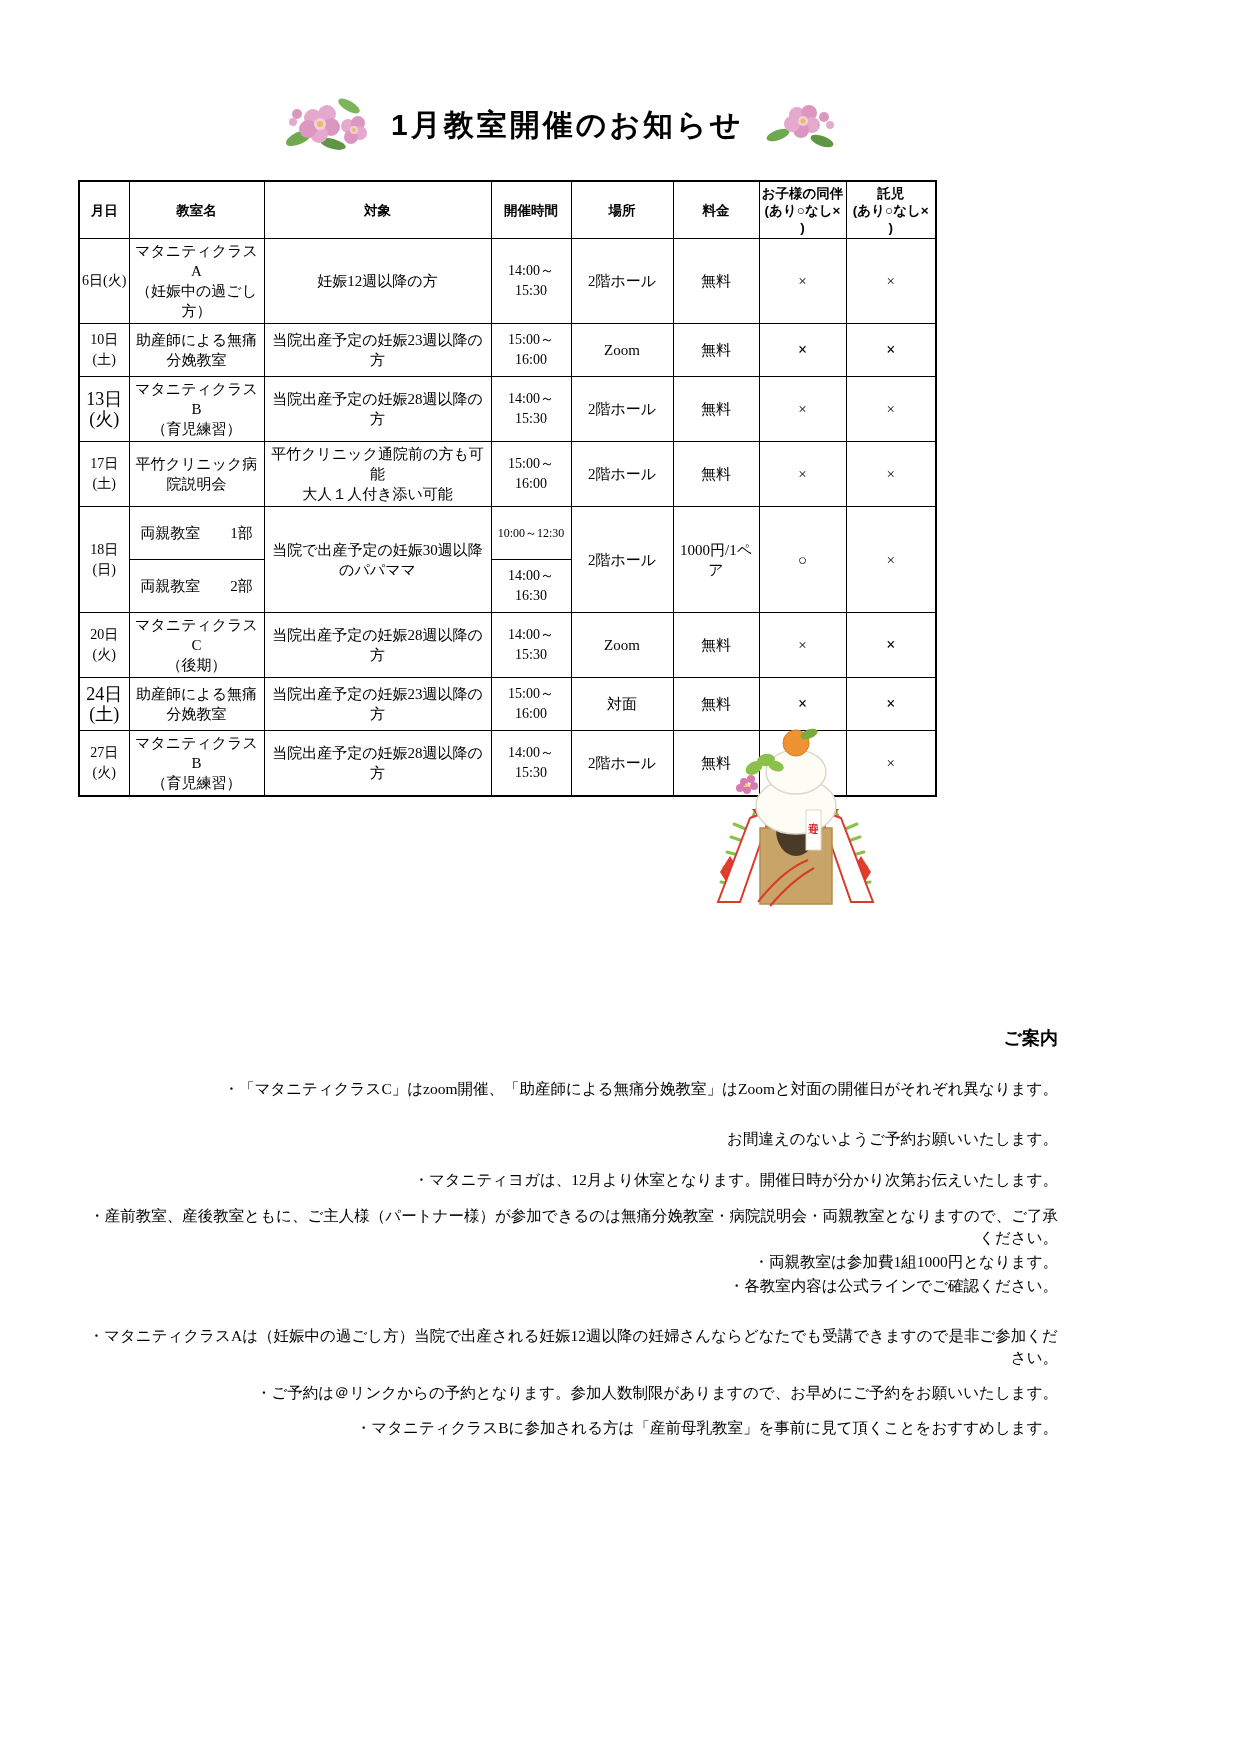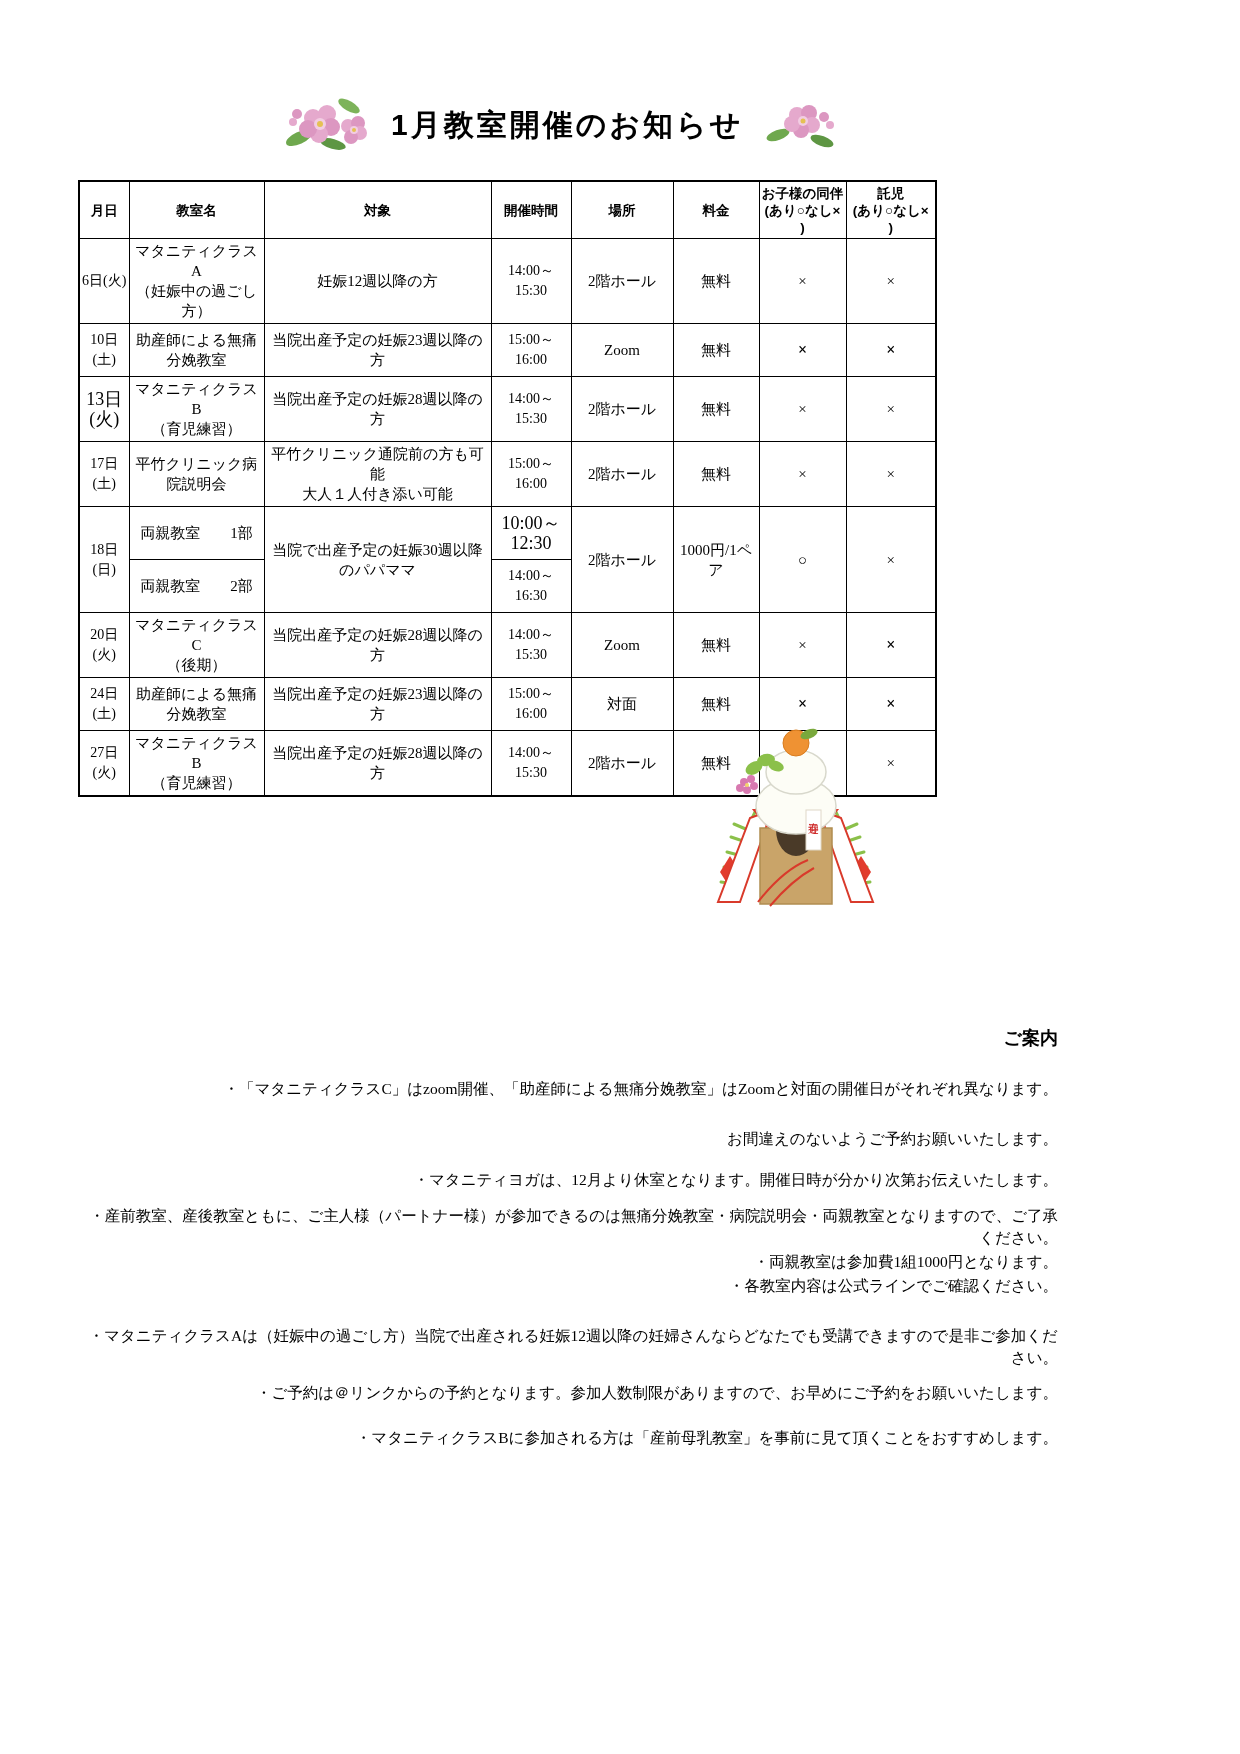--- a/index.html
+++ b/index.html
@@ -164,21 +164,21 @@
       <td style="font-size:14px">15:00～16:00</td>
       <td>2階ホール</td>
       <td>無料</td>
       <td class="mark">×</td>
       <td class="mark">×</td>
     </tr>
     <tr>
       <td rowspan="2" style="font-size:14px">18日(日)</td>
       <td>両親教室　　1部</td>
       <td rowspan="2">当院で出産予定の妊娠30週以降のパパママ</td>
-      <td style="font-size:18px">10:00～12:30</td>
+      <td style="font-size:12px">10:00～12:30</td>
       <td rowspan="2">2階ホール</td>
       <td rowspan="2">1000円/1ペア</td>
       <td rowspan="2" class="mark">○</td>
       <td rowspan="2" class="mark">×</td>
     </tr>
     <tr>
       <td>両親教室　　2部</td>
       <td style="font-size:14px">14:00～16:30</td>
     </tr>
     <tr>
@@ -186,21 +186,21 @@
       <td>マタニティクラスC
 （後期）</td>
       <td>当院出産予定の妊娠28週以降の方</td>
       <td style="font-size:14px">14:00～15:30</td>
       <td>Zoom</td>
       <td>無料</td>
       <td class="mark">×</td>
       <td class="mark bold">×</td>
     </tr>
     <tr>
-      <td style="font-size:14px">24日(土)</td>
+      <td style="font-size:18px">24日(土)</td>
       <td>助産師による無痛分娩教室</td>
       <td>当院出産予定の妊娠23週以降の方</td>
       <td style="font-size:14px">15:00～16:00</td>
       <td>対面</td>
       <td>無料</td>
       <td class="mark bold">×</td>
       <td class="mark bold">×</td>
     </tr>
     <tr>
       <td style="font-size:14px">27日(火)</td>
@@ -267,16 +267,16 @@
   <div class="notes">
     <div class="notes-heading">ご案内</div>
     <div class="note">・「マタニティクラスC」はzoom開催、「助産師による無痛分娩教室」はZoomと対面の開催日がそれぞれ異なります。</div>
     <div class="note indent">お間違えのないようご予約お願いいたします。</div>
     <div class="note" style="margin-top:19px">・マタニティヨガは、12月より休室となります。開催日時が分かり次第お伝えいたします。</div>
     <div class="note" style="margin-top:14px">・産前教室、産後教室ともに、ご主人様（パートナー様）が参加できるのは無痛分娩教室・病院説明会・両親教室となりますので、ご了承ください。</div>
     <div class="note tight">・両親教室は参加費1組1000円となります。</div>
     <div class="note tight">・各教室内容は公式ラインでご確認ください。</div>
     <div class="note" style="margin-top:28px">・マタニティクラスAは（妊娠中の過ごし方）当院で出産される妊娠12週以降の妊婦さんならどなたでも受講できますので是非ご参加ください。</div>
     <div class="note" style="margin-top:13px">・ご予約は＠リンクからの予約となります。参加人数制限がありますので、お早めにご予約をお願いいたします。</div>
-    <div class="note" style="margin-top:23px">・マタニティクラスBに参加される方は「産前母乳教室」を事前に見て頂くことをおすすめします。</div>
+    <div class="note" style="margin-top:13px">・マタニティクラスBに参加される方は「産前母乳教室」を事前に見て頂くことをおすすめします。</div>
   </div>
 
 </div>
 
 </body></html>

